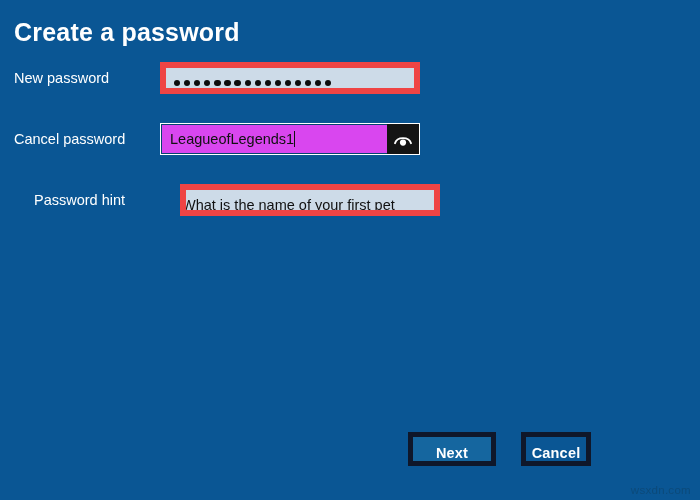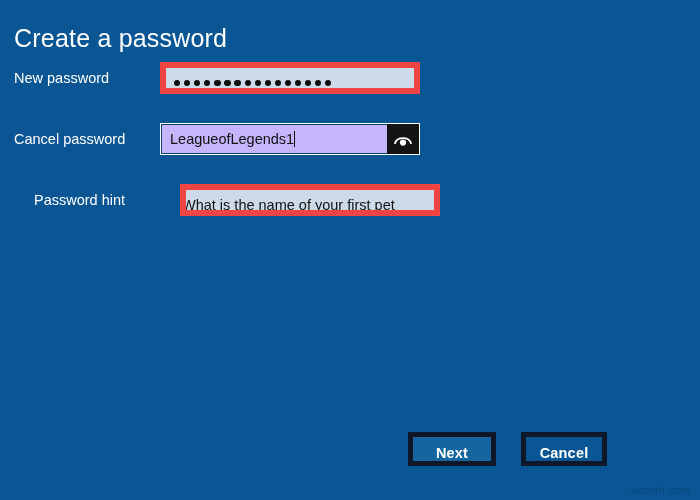--- a/index.html
+++ b/index.html
@@ -13,23 +13,23 @@
     font-family: "Liberation Sans", sans-serif;
     overflow: hidden;
     position: relative;
     -webkit-font-smoothing: antialiased;
   }
 
   
   .page-title {
     position: absolute;
     left: 14px;
-    top: 23px;
+    top: 17px;
     font-size: 25px;
-    font-weight: 400;
+    font-weight: 700;
     color: #ffffff;
     letter-spacing: 0.2px;
     line-height: 30px;
     white-space: nowrap;
   }
 
   
   .form {
     position: absolute;
     left: 0;
@@ -63,21 +63,21 @@
     left: 160px;
     top: 0;
     width: 260px;
     height: 32px;
     box-sizing: border-box;
     background: #cddbe8;
     border: 6px solid #ef4444;
     overflow: hidden;
   }
   .field-box.focused {
-    background: #c4b5fd;
+    background: #d946ef;
     border: 1px solid #ffffff;
     box-shadow: 0 0 0 1px #05436f inset;
   }
 
   .field-text {
     position: absolute;
     left: 9px;
     top: 0;
     height: 30px;
     line-height: 30px;
@@ -159,21 +159,21 @@
     line-height: 32px;
     text-align: center;
   }
   .btn-primary {
     left: 408px;
     width: 88px;
     background: #15669f;
   }
   .btn-secondary {
     left: 521px;
-    width: 86px;
+    width: 70px;
   }
 
   
   .watermark {
     position: absolute;
     right: 9px;
     bottom: 4px;
     font-size: 11.5px;
     color: #0c4a7a;
     letter-spacing: 0.3px;

